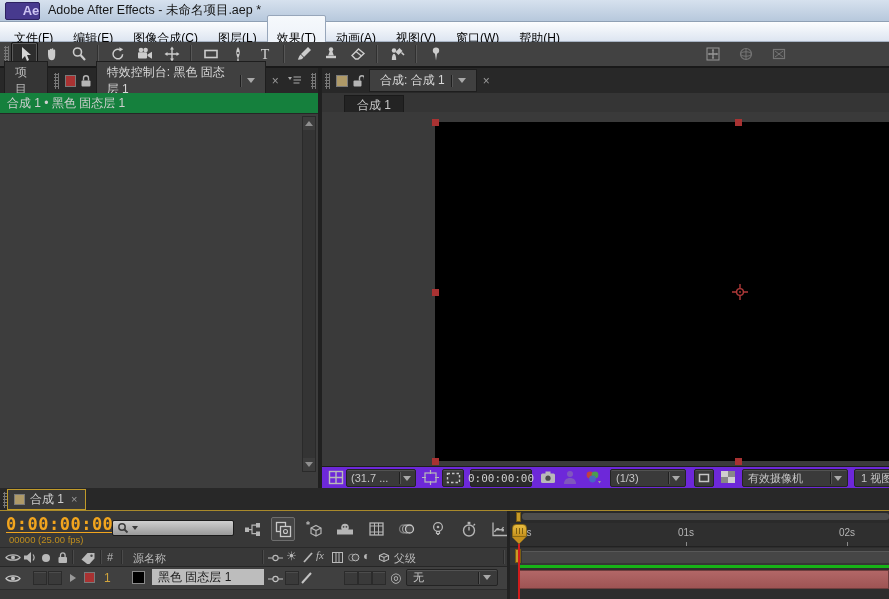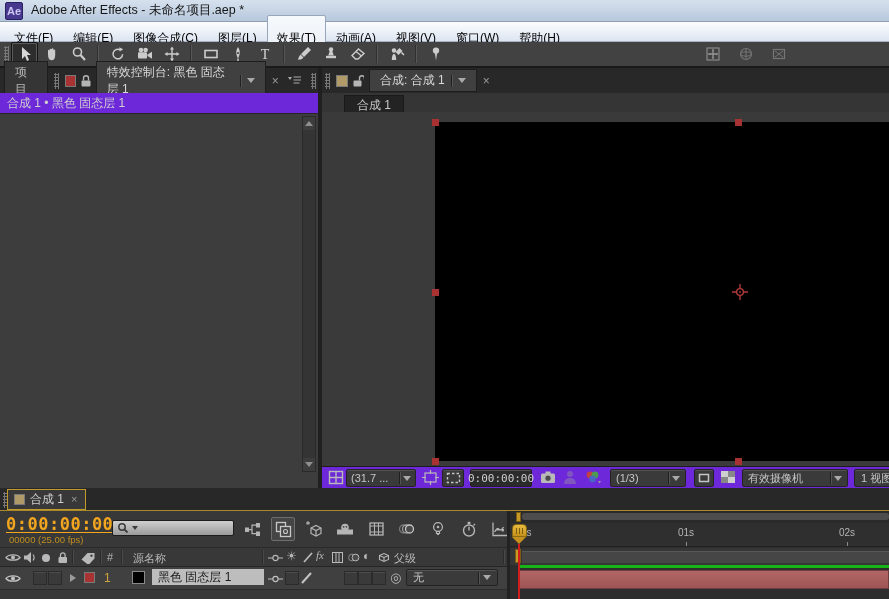--- a/index.html
+++ b/index.html
@@ -4,21 +4,21 @@
 <style>
   html,body{margin:0;padding:0;background:#111;}
   .screen{position:relative;width:889px;height:599px;background:#202020;overflow:hidden;
     font-family:"Liberation Sans","DejaVu Sans",sans-serif;-webkit-font-smoothing:antialiased;}
   .abs{position:absolute;}
   
   .titlebar{left:0;top:0;width:889px;height:22px;background:linear-gradient(#d6e1ee,#b7c8dc);
     border-bottom:1px solid #8fa0b4;display:flex;align-items:center;gap:8px;padding-left:5px;box-sizing:border-box;
     font-size:12.5px;color:#151515;}
   .ae-badge{width:16px;height:16px;background:#473a8e;border:1px solid #2c2160;border-radius:2px;
-    color:#cdc5f2;font-size:11px;font-weight:bold;display:flex;align-items:center;justify-content:center;}
+    color:#cdc5f2;font-size:13px;font-weight:bold;display:flex;align-items:center;justify-content:center;padding-left:17px;}
   
   .menubar{left:0;top:22px;width:889px;height:20px;background:linear-gradient(#fcfdfe,#dde5f1);
     border-bottom:1px solid #a8b4c4;display:flex;align-items:center;padding-left:4px;box-sizing:border-box;
     font-size:12px;color:#000;}
   .mi{padding:14px 9px;border:1px solid transparent;margin-top:14px;}
   .mi.hl{border:1px solid #97a6ba;background:linear-gradient(#f6f9fc,#e7edf6);border-radius:2px;}
   
   .toolbar{left:0;top:42px;width:889px;height:26px;background:#424242;border-bottom:2px solid #191919;
     display:flex;align-items:center;padding-left:2px;box-sizing:border-box;}
   .grip{width:5px;height:16px;background-image:radial-gradient(#787878 1px,transparent 1.1px);
@@ -34,21 +34,21 @@
   .ptab.lit{background:#404040;color:#d8d8d8;display:flex;align-items:center;gap:6px;}
   .chip{width:12px;height:12px;border:1px solid #7a7a7a;box-sizing:border-box;}
   .x{color:#9a9a9a;font-size:12px;line-height:1;padding:0 2px;}
   .ddl{width:0;height:0;border-left:4px solid transparent;border-right:4px solid transparent;border-top:5px solid #a9a9a9;}
   .vline{width:1px;height:12px;background:#1f1f1f;box-shadow:1px 0 0 #555;}
   .btnbox{background:#3a3a3a;border:1px solid #232323;box-shadow:inset 0 1px 0 #525252;border-radius:2px;
     display:flex;align-items:center;color:#c6c6c6;font-size:11px;box-sizing:border-box;height:18px;}
   
   .leftpanel{left:0;top:68px;width:318px;height:420px;background:#262626;}
   .lp-tabs{position:absolute;left:0;top:0;width:100%;height:25px;}
-  .lp-crumb{position:absolute;left:0;top:25px;width:100%;height:21px;background:#6d28d9;border-bottom:1px solid #262626;
+  .lp-crumb{position:absolute;left:0;top:25px;width:100%;height:21px;background:#15803d;border-bottom:1px solid #262626;
     color:#cfcfcf;font-size:12px;display:flex;align-items:center;padding-left:7px;box-sizing:border-box;}
   .lp-body{position:absolute;left:0;top:46px;width:100%;height:374px;background:#3d3d3d;}
   .sbar{position:absolute;right:2px;top:2px;width:14px;height:356px;background:#343434;border:1px solid #2a2a2a;box-sizing:border-box;}
   .sbtn{position:absolute;left:0;width:12px;height:13px;background:#3d3d3d;display:flex;align-items:center;justify-content:center;}
   .tri-up{width:0;height:0;border-left:4px solid transparent;border-right:4px solid transparent;border-bottom:5px solid #8f8f8f;}
   .tri-dn{width:0;height:0;border-left:4px solid transparent;border-right:4px solid transparent;border-top:5px solid #8f8f8f;}
   
   .rightpanel{left:322px;top:68px;width:567px;height:420px;background:#262626;}
   .vtab-row{position:absolute;left:0;top:25px;width:100%;height:19px;background:#353535;}
   .vtab{position:absolute;left:22px;top:2px;background:#232323;border:1px solid #1a1a1a;color:#c9c9c9;

